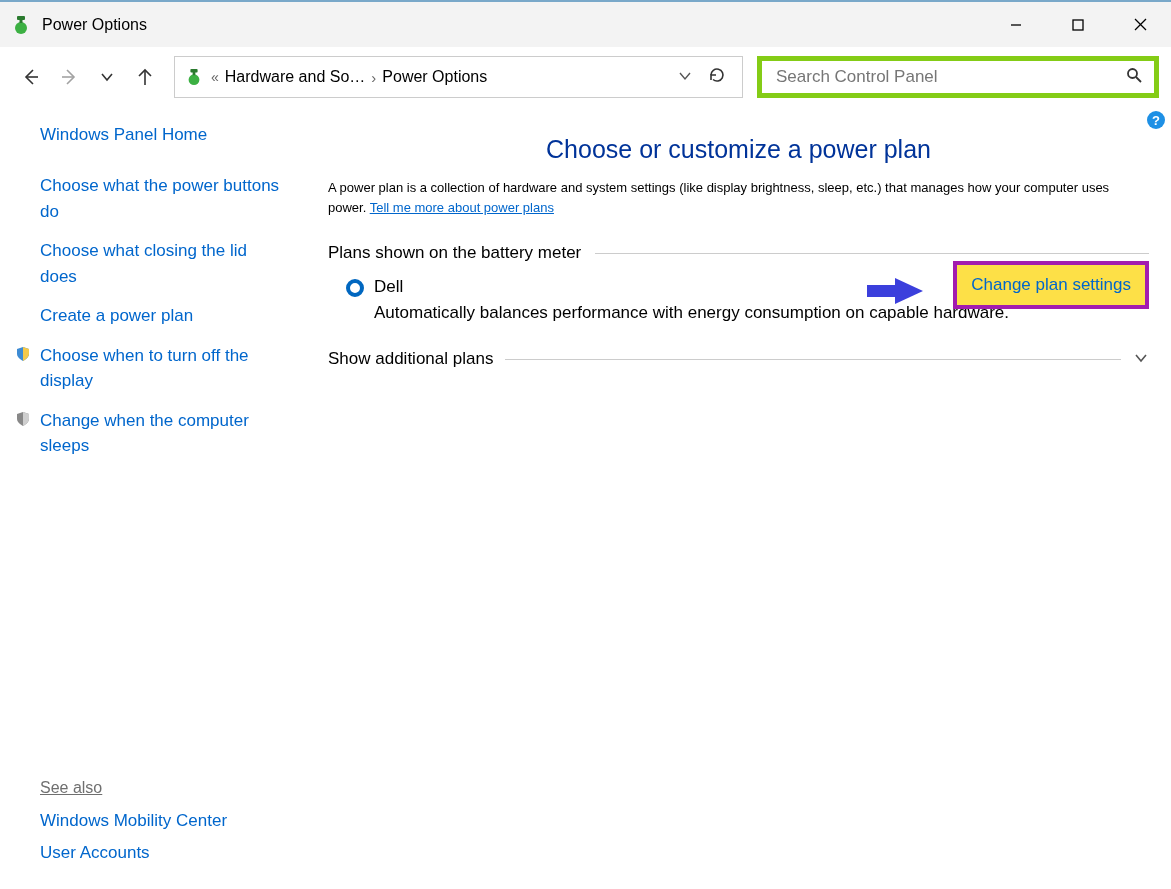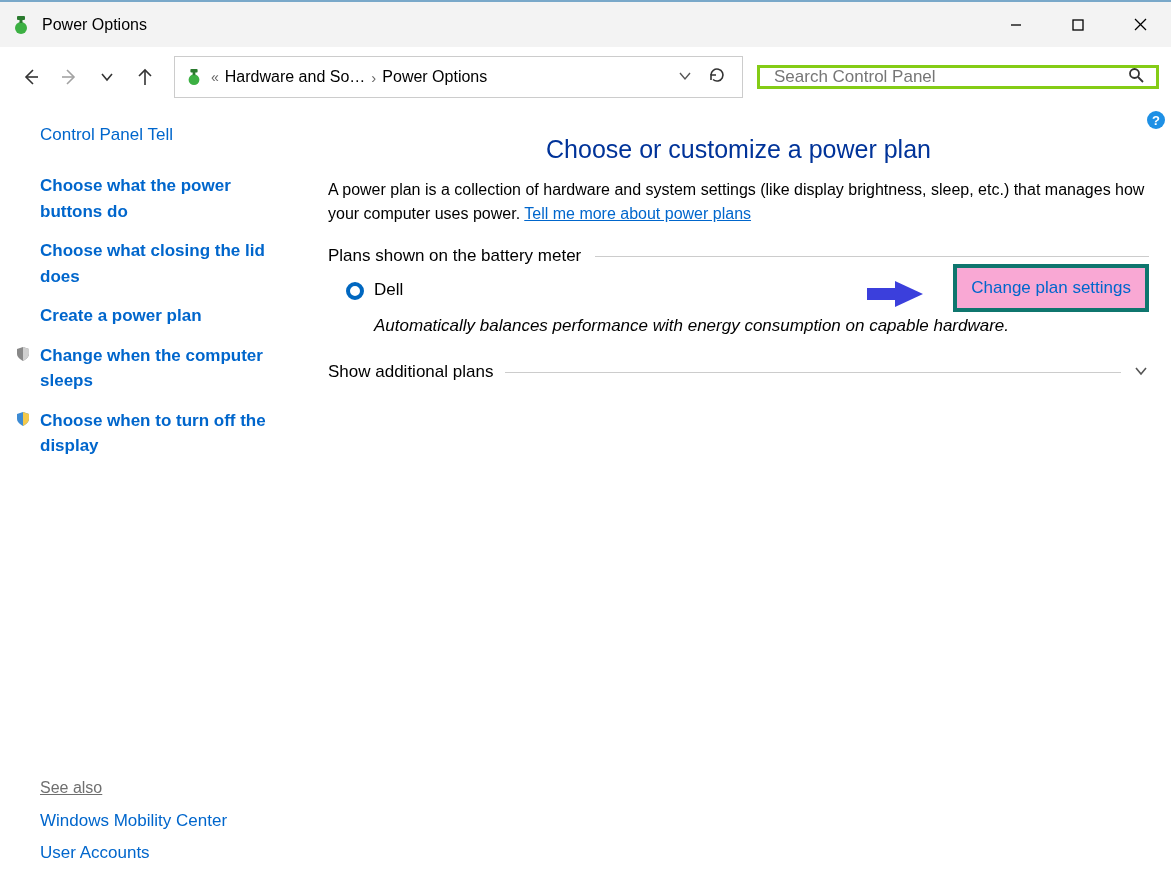--- a/index.html
+++ b/index.html
@@ -71,22 +71,22 @@
     margin-right: 6px;
   }
   .addr-laquo { color:#666; margin-right:6px; font-size:14px;}
   .crumb { font-size:16px; color:#000; }
   .crumb-sep { margin: 0 6px; color:#666; }
   .addr-fill { flex:1; }
   .addr-drop { width:30px; text-align:center; color:#555; }
   .addr-refresh { width:34px; text-align:center; color:#555; font-size:18px; }
   .search-box {
     width: 402px;
-    height: 24px;
-    border: 3px solid #84cc16;
+    height: 42px;
+    border: 5px solid #84cc16;
     margin-left: 14px;
     display: flex;
     align-items: center;
     padding: 0 12px;
     color: #767676;
     font-size: 17px;
   }
   .search-box input {
     flex:1; border:none; outline:none;
     font-size:17px; color:#767676;
@@ -128,21 +128,20 @@
     color:#0066cc;
     font-size:17px;
     margin-bottom: 14px;
     cursor:pointer;
     display:flex;
     align-items:flex-end;
     margin-left:-22px;
     padding-left:22px;
     position:relative;
     line-height:1.5;
-    font-weight:bold;
   }
   .side-link .sicon {
     position:absolute;
     left:-4px; top:2px;
     width:18px; height:18px;
     display:flex; align-items:center; justify-content:center;
   }
   .spacer { flex:1; }
   .see-also {
     color:#6f6f6f;
@@ -162,23 +161,23 @@
     padding: 20px 22px 10px 32px;
   }
   h1.heading {
     color:#003399;
     font-weight:400;
     font-size:25px;
     margin: 8px 0 14px 0;
     text-align: center;
   }
   .desc {
-    font-size:16px;
+    font-size:13px;
     line-height:1.5;
-    margin-bottom: 20px;
+    margin-bottom: 26px;
   }
   .inline-link {
     color:#0066cc;
     text-decoration: underline;
     cursor:pointer;
   }
   .section-header {
     display:flex;
     align-items:center;
     font-size:17px;
@@ -203,39 +202,38 @@
     border:4px solid #0067c0;
     background:#fff;
     margin-right:10px;
     margin-top:2px;
     flex-shrink:0;
   }
   .plan-name { font-size:17px; }
   .plan-desc {
     font-size:17px;
     padding-left:46px;
-    margin-top:16px;
-    font-style:italic;
+    margin-top:6px;
   }
   .annot-arrow {
     position:absolute;
     right: 224px;
     top: -2px;
     width:60px; height:30px;
   }
   .change-box {
     position:absolute;
     right: 0;
     top:-16px;
-    border:4px solid #0f766e;
+    border:4px solid #a21caf;
     padding: 10px 14px;
     color:#0066cc;
     font-size:17px;
     cursor:pointer;
-    background:#f9a8d4;
+    background:#fde047;
   }
   .expand-row {
     display:flex;
     align-items:center;
     font-size:17px;
     margin-top:26px;
     cursor:pointer;
   }
   .expand-row .line {
     flex:1; height:1px; background:#ccc; margin: 0 12px;
@@ -333,49 +331,49 @@
           <line x1="10" y1="10" x2="15" y2="15" stroke="#333" stroke-width="1.8"></line>
         </svg>
     </span>
   </div>
 </div>
 
 <div class="body">
   <div class="help-badge">?</div>
 
   <div class="sidebar">
-    <div class="side-home">Control Panel Tell</div>
+    <div class="side-home">Windows Panel Home</div>
 
     <div class="side-link">
       <span>Choose what the power buttons do</span>
     </div>
     <div class="side-link">
       <span>Choose what closing the lid does</span>
     </div>
     <div class="side-link">
       <span>Create a power plan</span>
+    </div>
+    <div class="side-link">
+      <span class="sicon">
+        <svg width="16" height="16" viewBox="0 0 16 16">
+            <path d="M8 1 L14 3 V8 C14 12 8 15 8 15 C8 15 2 12 2 8 V3 Z" fill="#3d8bd4"></path>
+            <path d="M8 1 L14 3 V8 C14 12 8 15 8 15 Z" fill="#f5c94a"></path>
+          </svg>
+      </span>
+      <span>Choose when to turn off the display</span>
     </div>
     <div class="side-link">
       <span class="sicon">
         <svg width="16" height="16" viewBox="0 0 16 16">
             <path d="M8 1 L14 3 V8 C14 12 8 15 8 15 C8 15 2 12 2 8 V3 Z" fill="#888"></path>
             <path d="M8 1 L14 3 V8 C14 12 8 15 8 15 Z" fill="#cfcfcf"></path>
           </svg>
       </span>
       <span>Change when the computer sleeps</span>
     </div>
-    <div class="side-link">
-      <span class="sicon">
-        <svg width="16" height="16" viewBox="0 0 16 16">
-            <path d="M8 1 L14 3 V8 C14 12 8 15 8 15 C8 15 2 12 2 8 V3 Z" fill="#3d8bd4"></path>
-            <path d="M8 1 L14 3 V8 C14 12 8 15 8 15 Z" fill="#f5c94a"></path>
-          </svg>
-      </span>
-      <span>Choose when to turn off the display</span>
-    </div>
 
     <div class="spacer"></div>
 
     <div class="see-also">See also</div>
     <div class="see-link">Windows Mobility Center</div>
     <div class="see-link">User Accounts</div>
   </div>
 
   <div class="main">
     <h1 class="heading">Choose or customize a power plan</h1>

